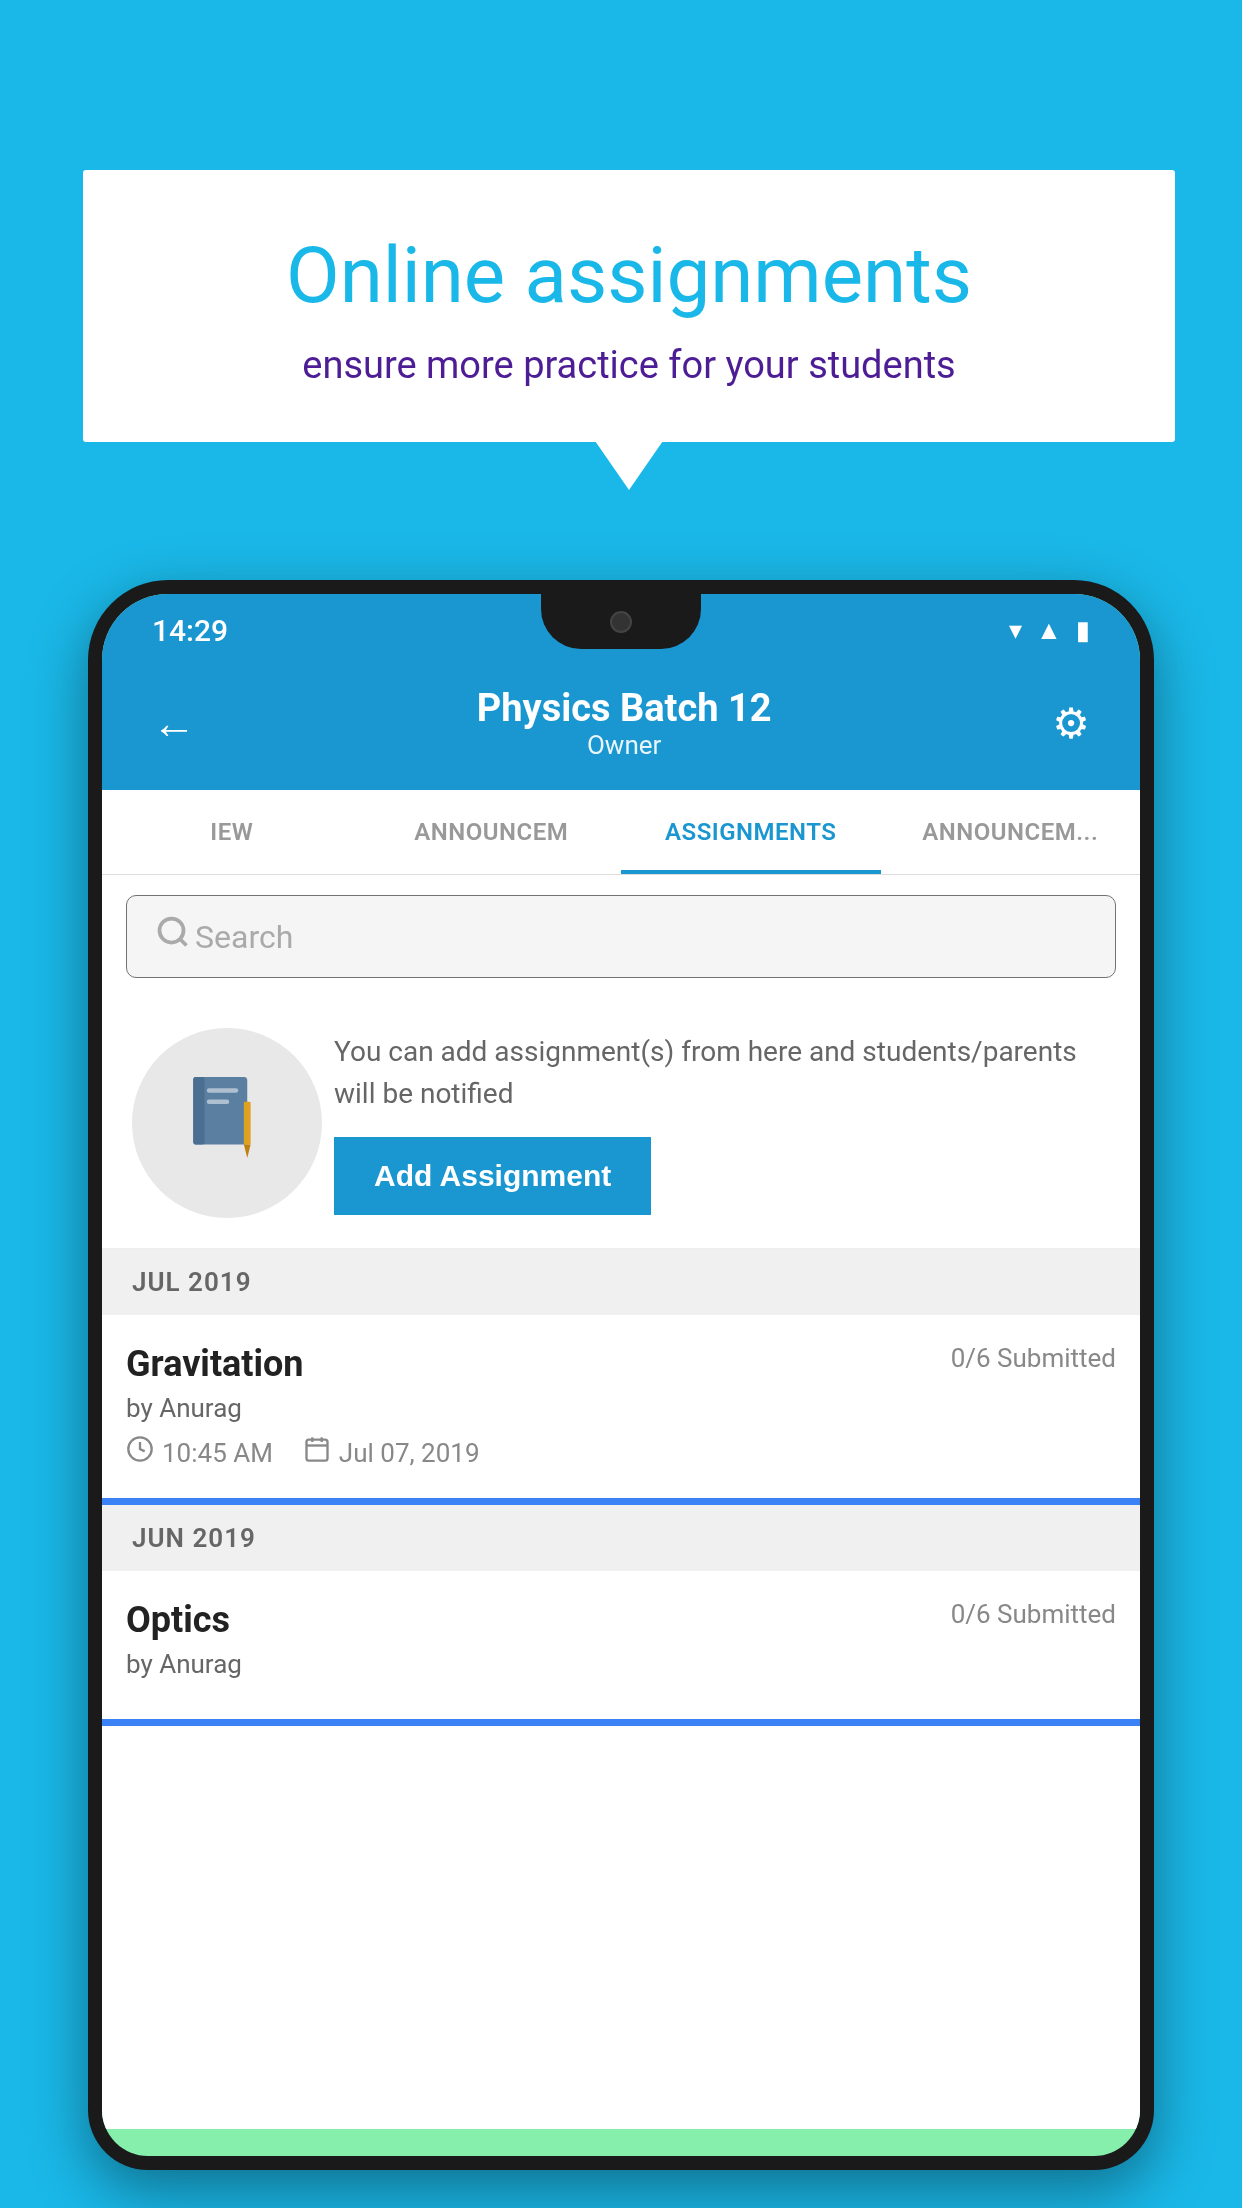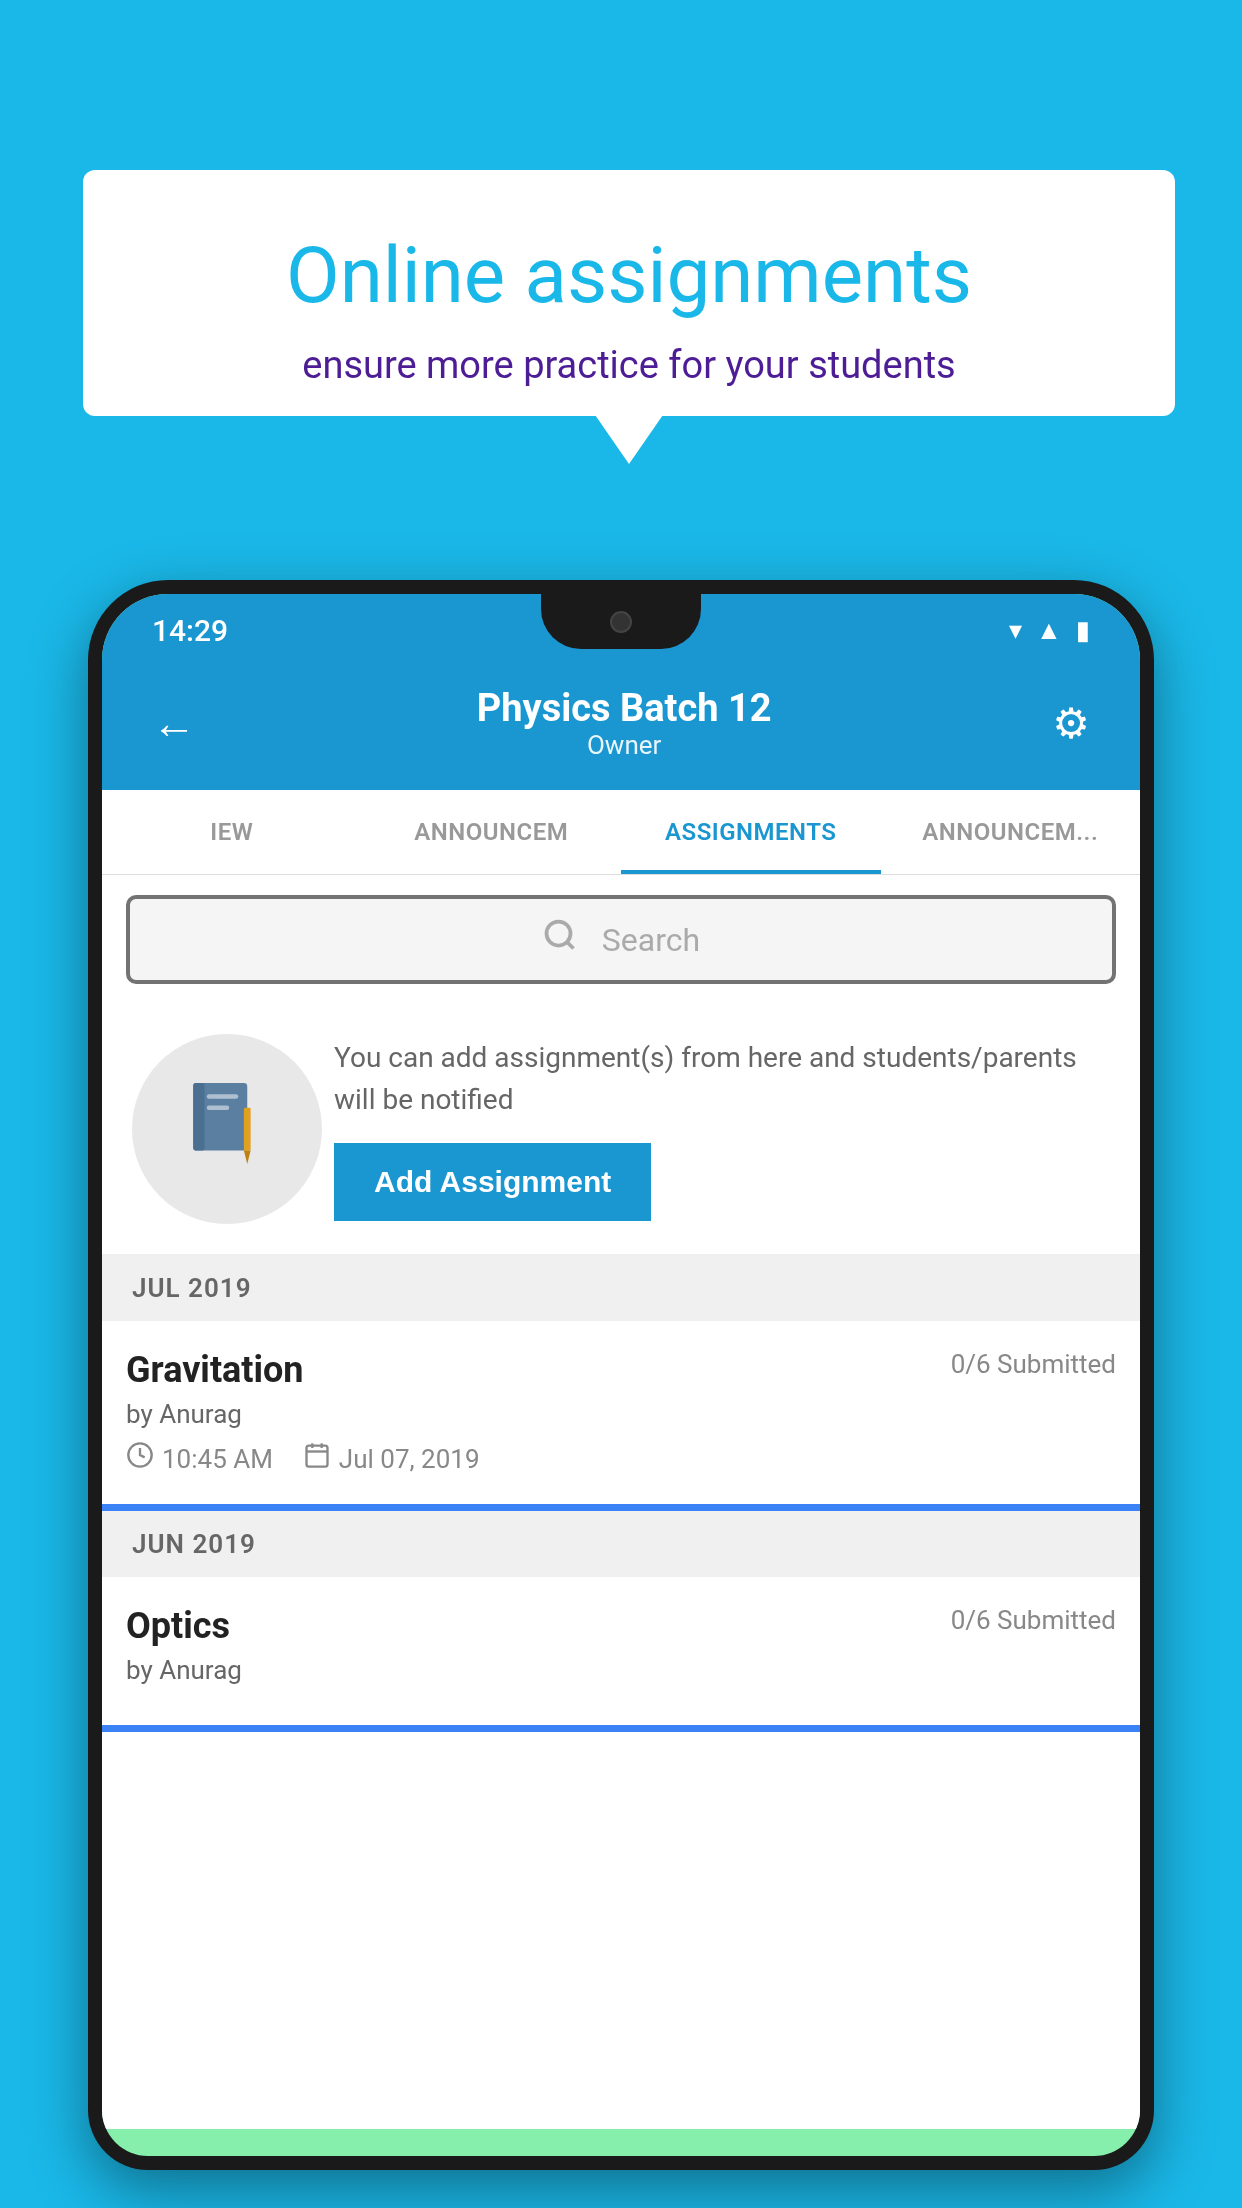--- a/index.html
+++ b/index.html
@@ -19,22 +19,22 @@
       top: 170px;
       left: 75px;
       right: 75px;
       display: flex;
       flex-direction: column;
       align-items: center;
     }
 
     .speech-bubble {
       background: white;
-      border-radius: 12px;
-      padding: 60px 80px 29px;
+      border-radius: 3px;
+      padding: 60px 80px 55px;
       width: 100%;
       text-align: center;
       position: relative;
       margin-left: 16px;
     }
 
     .speech-bubble::after {
       content: '';
       position: absolute;
       bottom: -48px;
@@ -210,26 +210,25 @@
 
     
     .search-bar-container {
       padding: 20px 24px;
       background: white;
     }
 
     .search-bar {
       background: #f5f5f5;
       border-radius: 10px;
-      border: 4px solid #737373;
+      border: 1px solid #737373;
       display: flex;
       align-items: center;
       padding: 18px 28px;
-      gap: 24px;
-      justify-content: center;
+      gap: 4px;
     }
 
     .search-icon-svg {
       color: #aaa;
       font-size: 36px;
     }
 
     .search-placeholder {
       color: #aaa;
       font-size: 32px;

